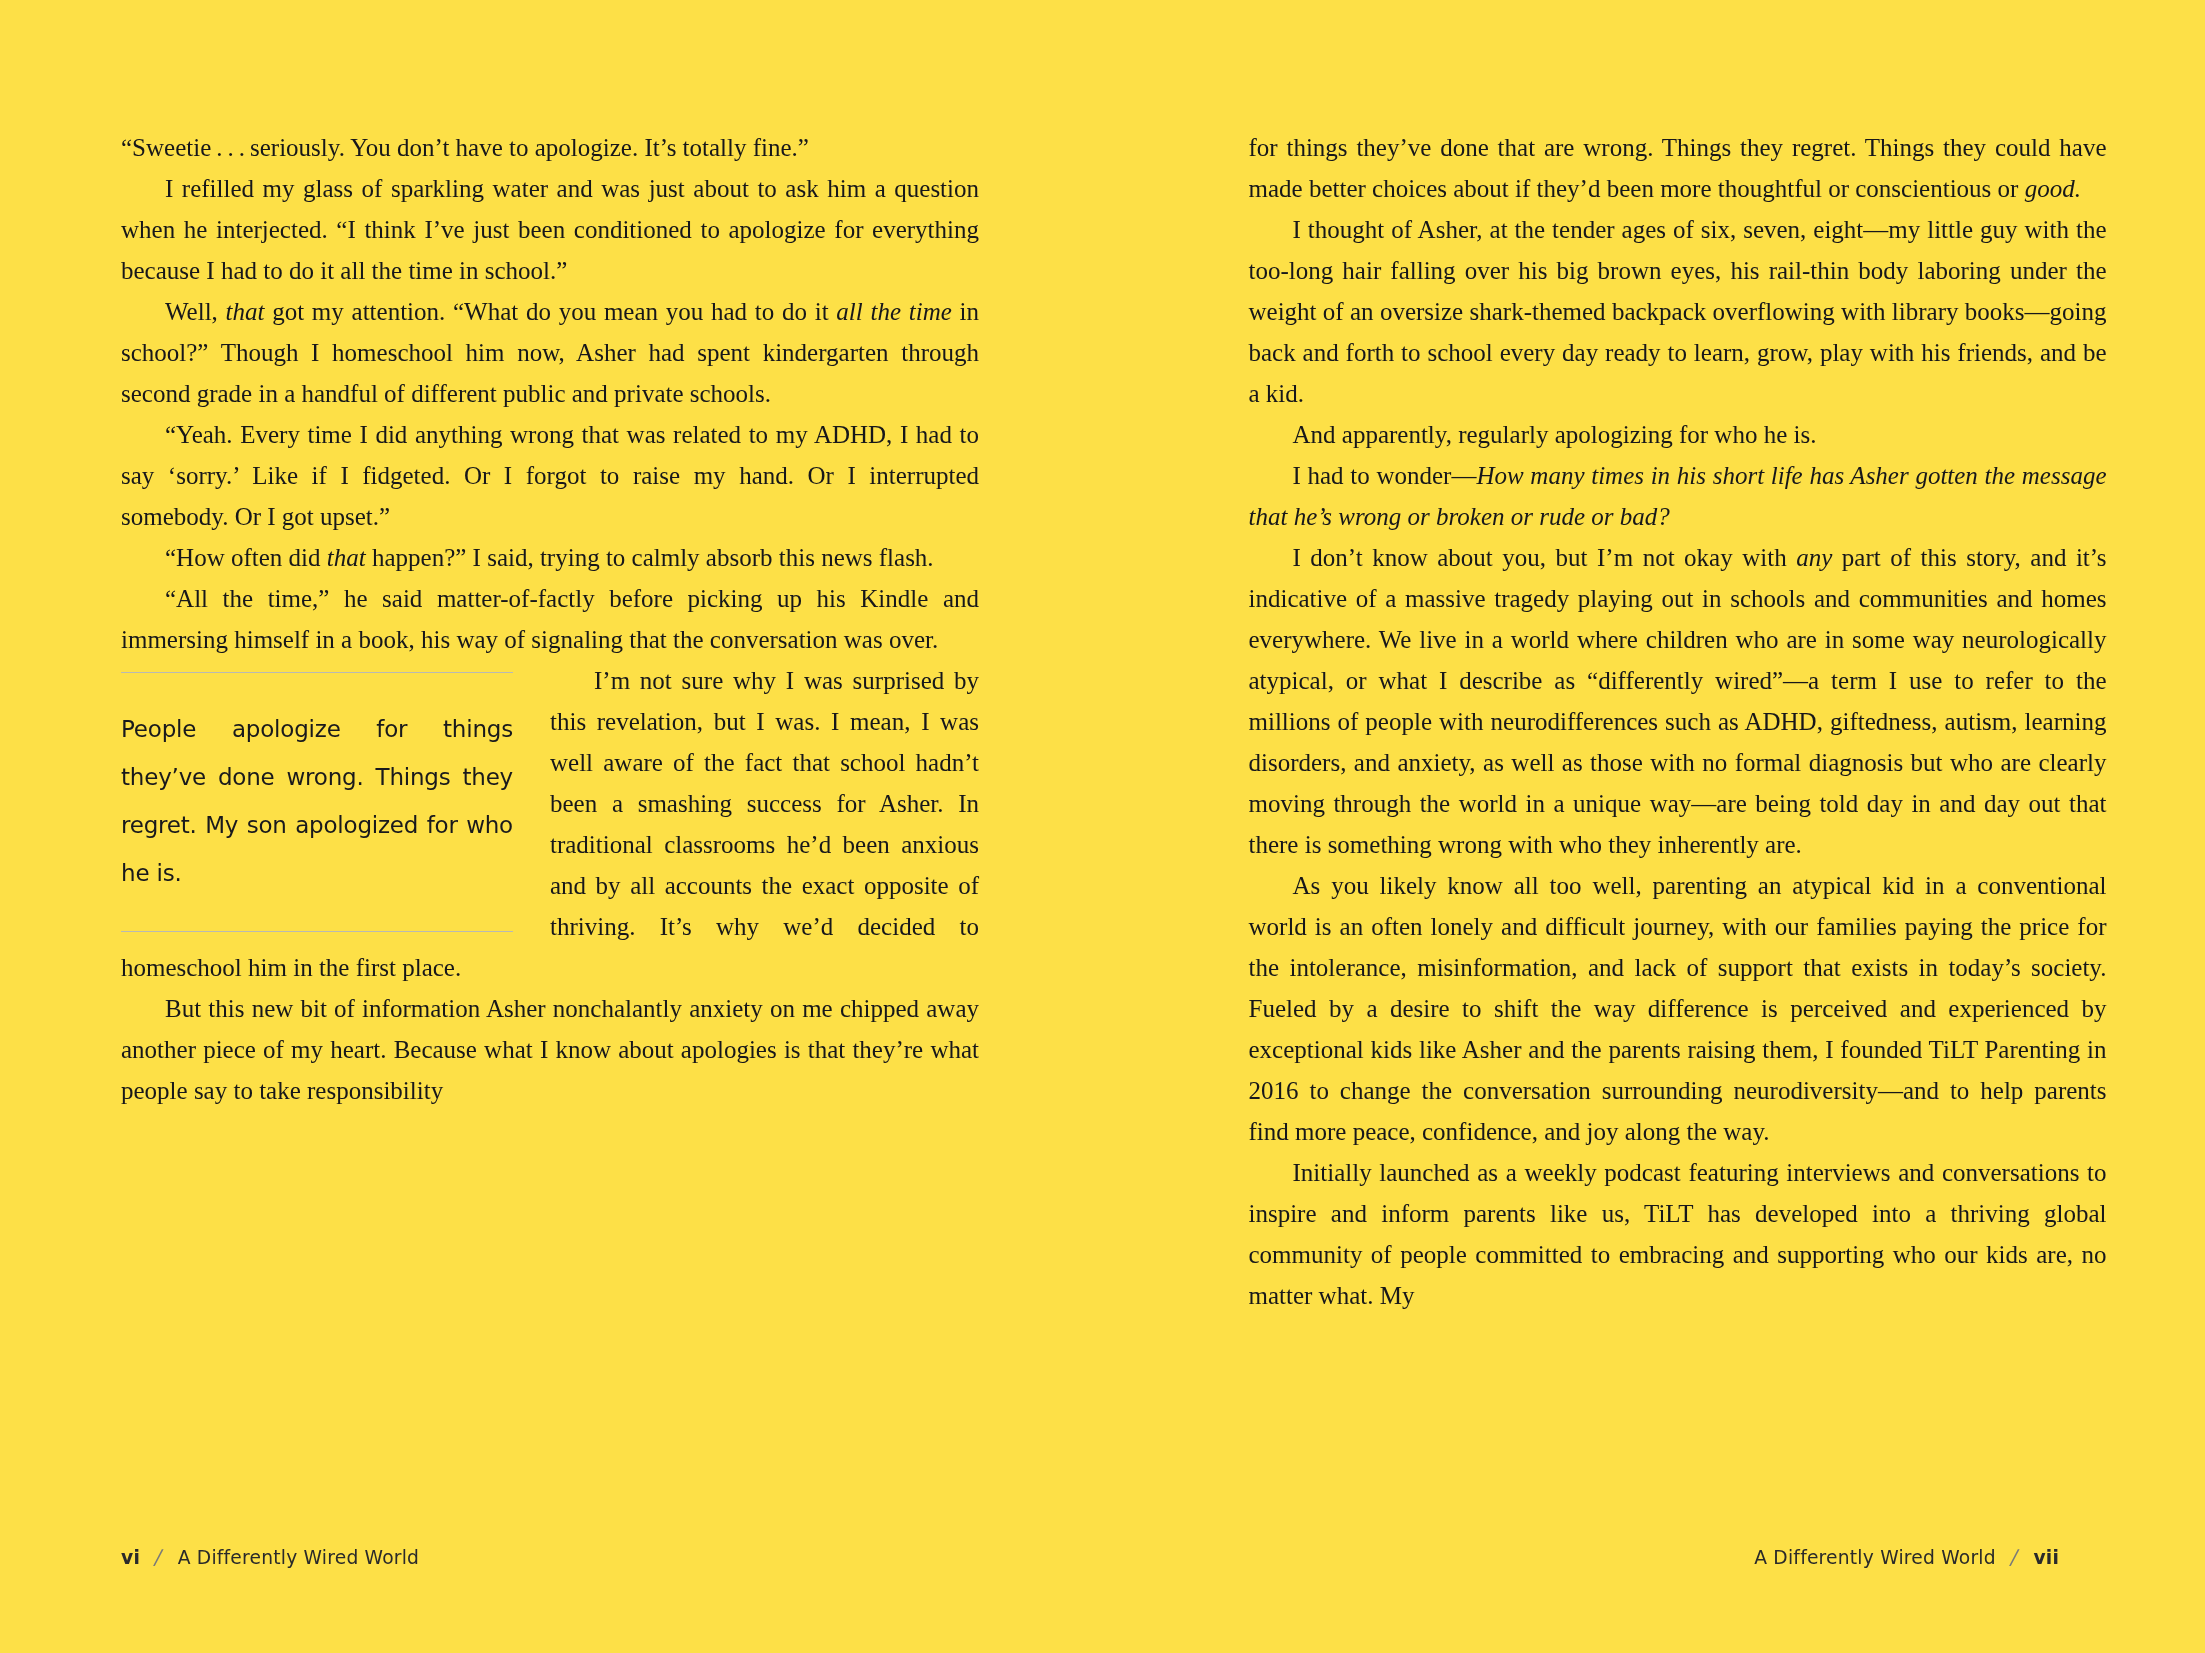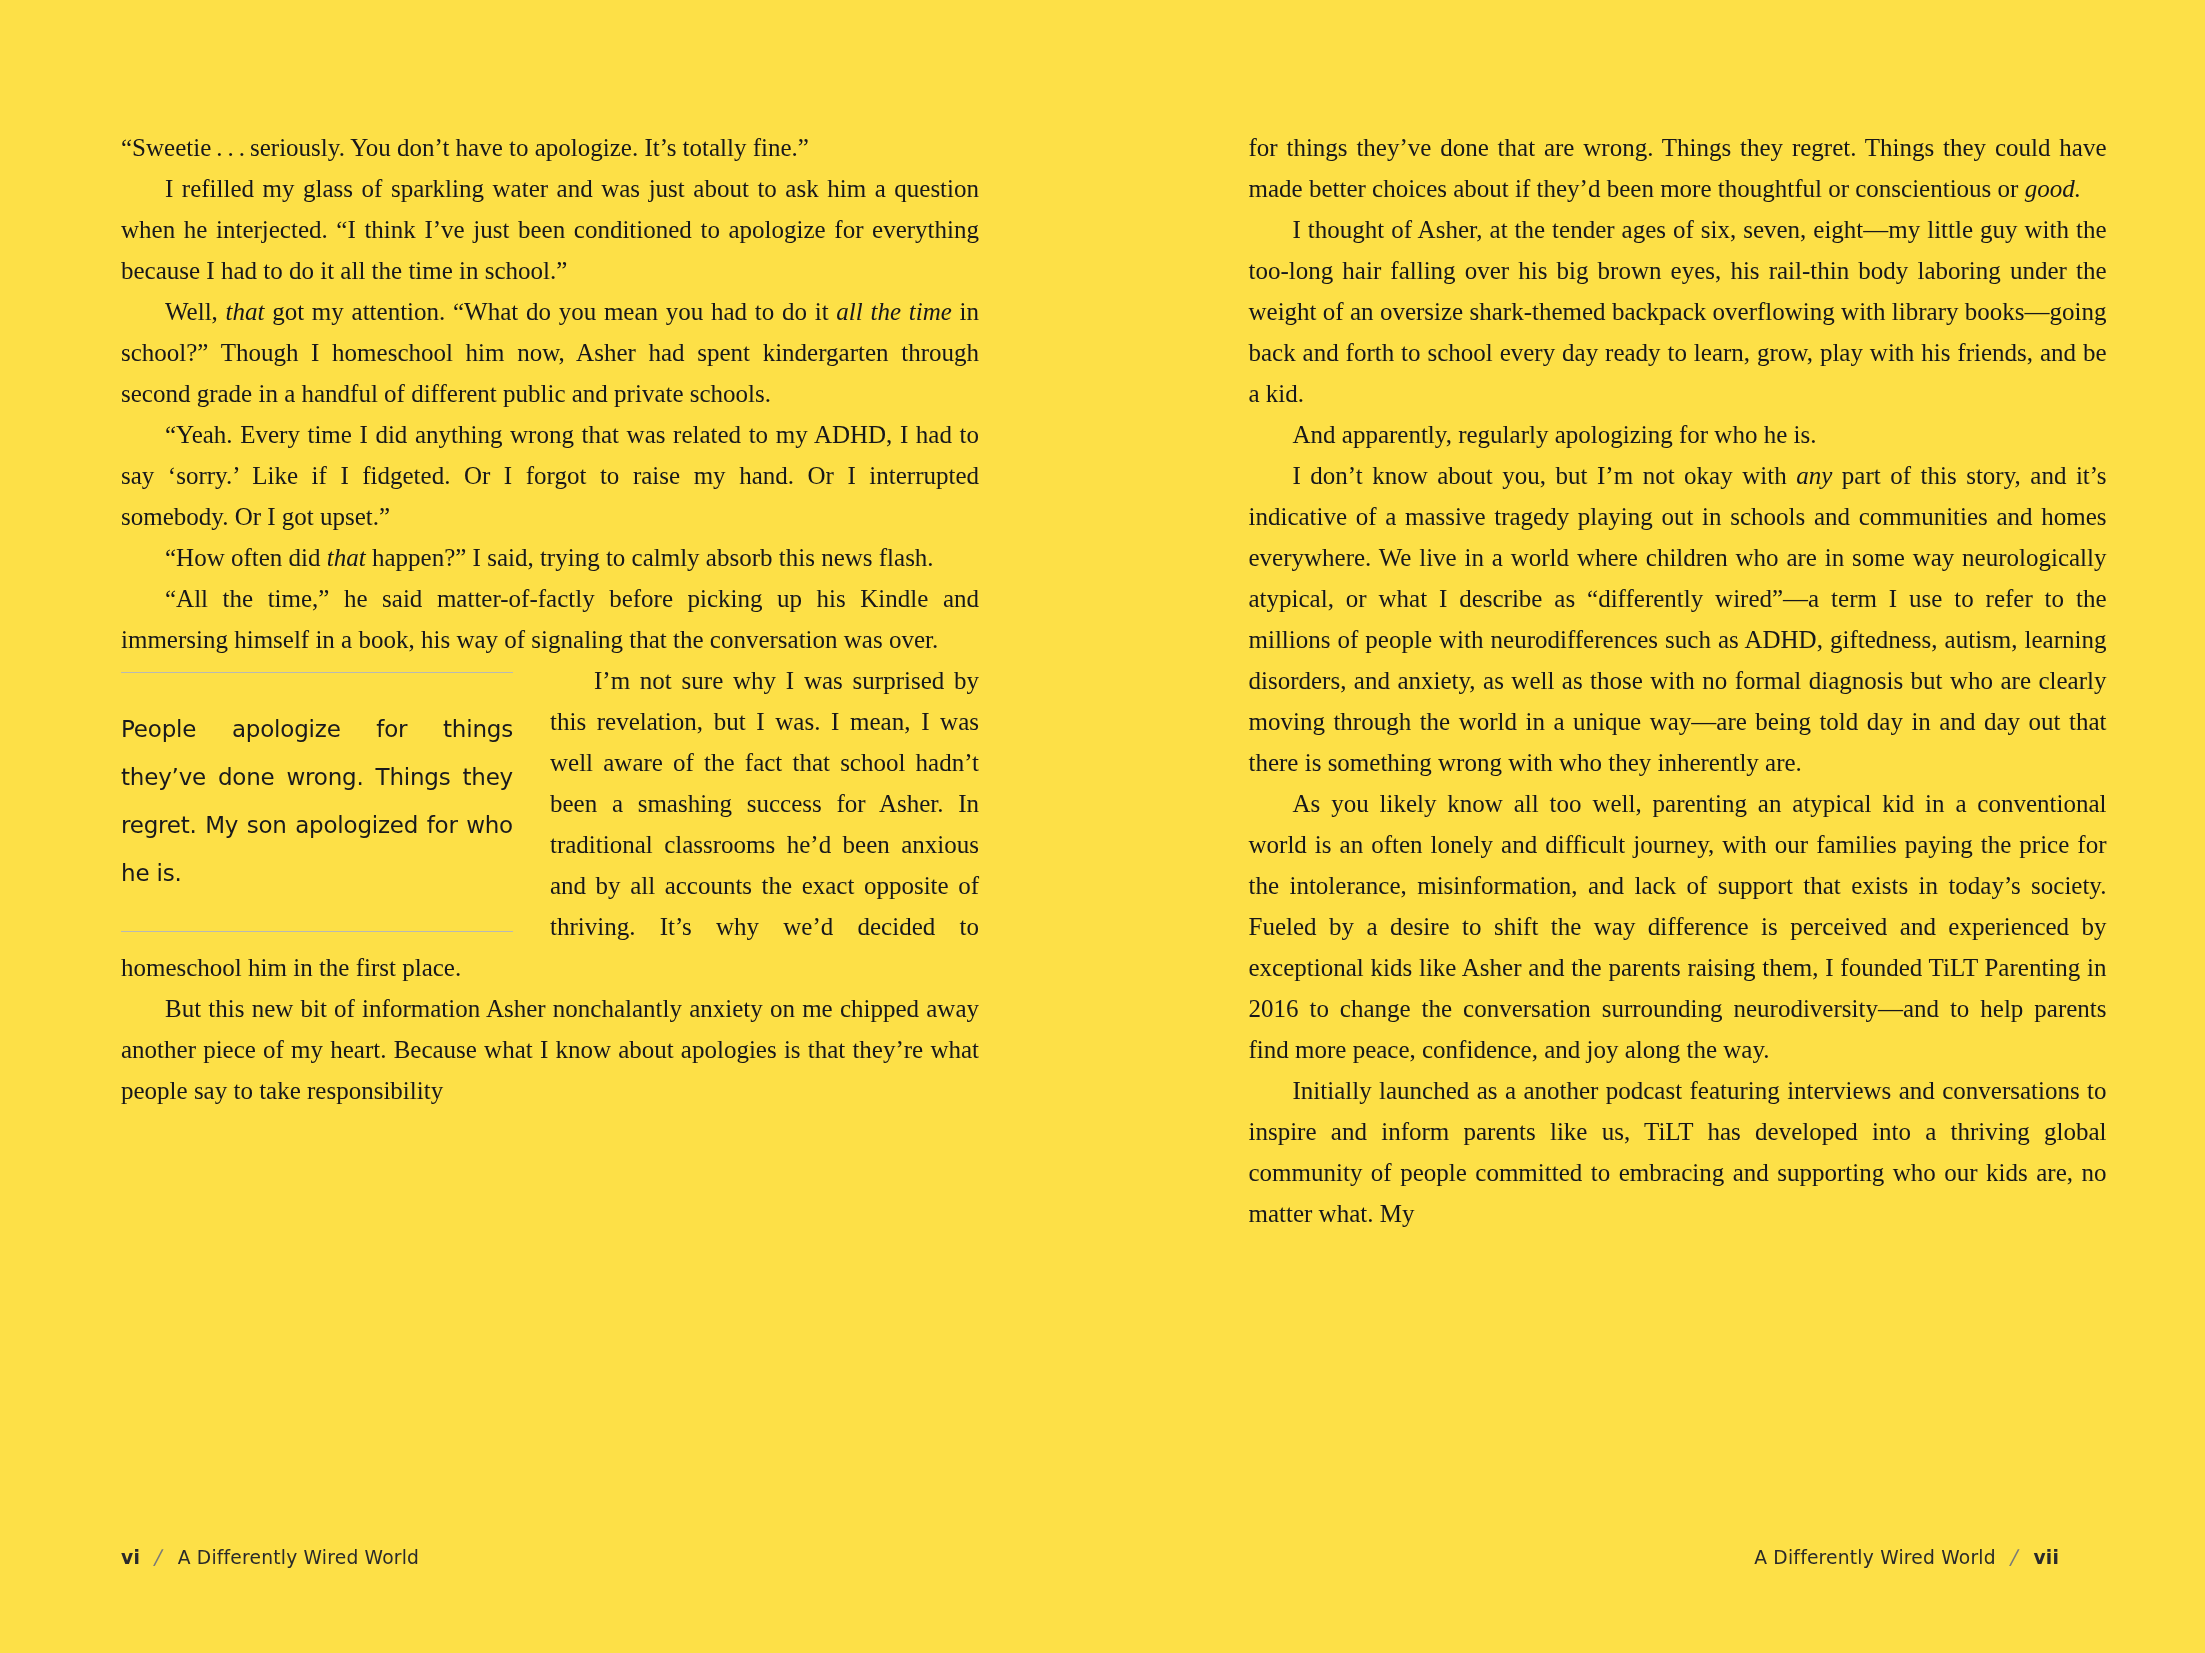--- a/index.html
+++ b/index.html
@@ -148,25 +148,26 @@
   </div>
 
   <div class="page page-right">
     <div class="column bodytext">
 
       <p class="noindent">for things they’ve done that are wrong. Things they regret. Things they could have made better choices about if they’d been more thoughtful or conscientious or <span class="italic">good.</span></p>
 
       <p>I thought of Asher, at the tender ages of six, seven, eight—my little guy with the too-long hair falling over his big brown eyes, his rail-thin body laboring under the weight of an oversize shark-themed backpack overflowing with library books—going back and forth to school every day ready to learn, grow, play with his friends, and be a kid.</p>
       <p>And apparently, regularly apologizing for who he is.</p>
 
+      <p>I had to wonder—<span class="italic">How many times in his short life has Asher gotten the message that he’s wrong or broken or rude or bad?</span></p>
 
       <p>I don’t know about you, but I’m not okay with <span class="italic">any</span> part of this story, and it’s indicative of a massive tragedy playing out in schools and communities and homes everywhere. We live in a world where children who are in some way neurologically atypical, or what I describe as “differently wired”—a term I use to refer to the millions of people with neurodifferences such as ADHD, giftedness, autism, learning disorders, and anxiety, as well as those with no formal diagnosis but who are clearly moving through the world in a unique way—are being told day in and day out that there is something wrong with who they inherently are.</p>
 
       <p>As you likely know all too well, parenting an atypical kid in a conventional world is an often lonely and difficult journey, with our families paying the price for the intolerance, misinformation, and lack of support that exists in today’s society. Fueled by a desire to shift the way difference is perceived and experienced by exceptional kids like Asher and the parents raising them, I founded TiLT Parenting in 2016 to change the conversation surrounding neurodiversity—and to help parents find more peace, confidence, and joy along the way.</p>
-      <p>Initially launched as a another podcast featuring interviews and conversations to inspire and inform parents like us, TiLT has developed into a thriving global community of people committed to embracing and supporting who our kids are, no matter what. My</p>
+      <p>Initially launched as a weekly podcast featuring interviews and conversations to inspire and inform parents like us, TiLT has developed into a thriving global community of people committed to embracing and supporting who our kids are, no matter what. My</p>
     </div>
 
     <div class="footer footer-right">
       <span class="rt">A Differently Wired World</span>
       <span class="slash">/</span>
       <span class="folio">vii</span>
     </div>
   </div>
 
 </div>

